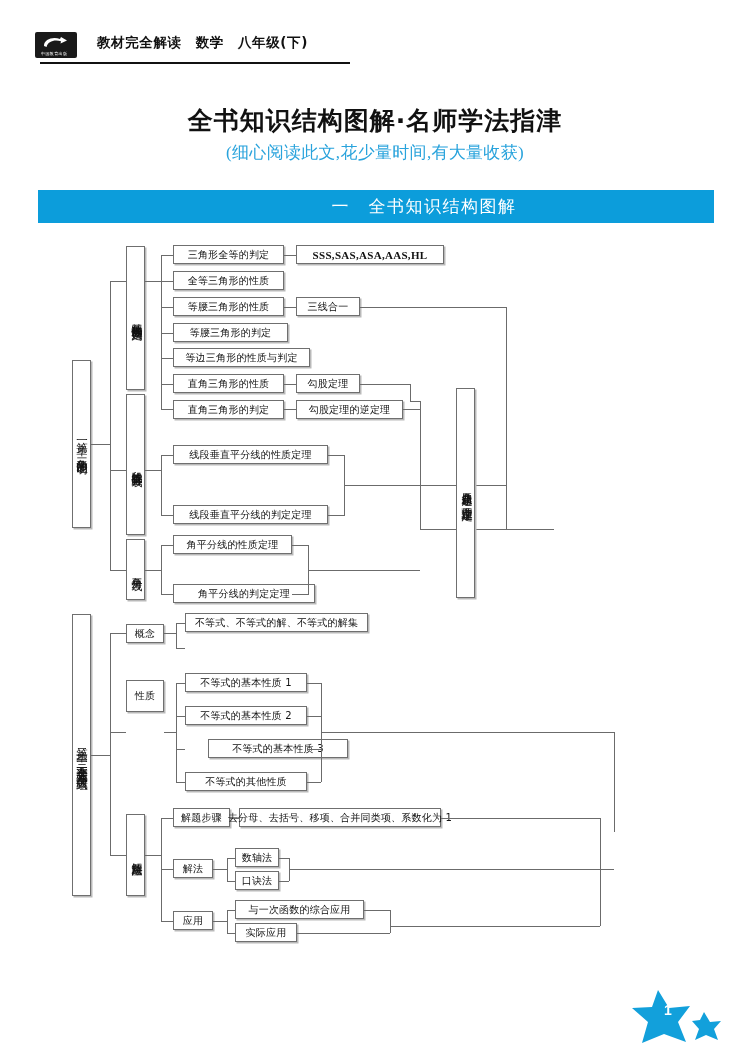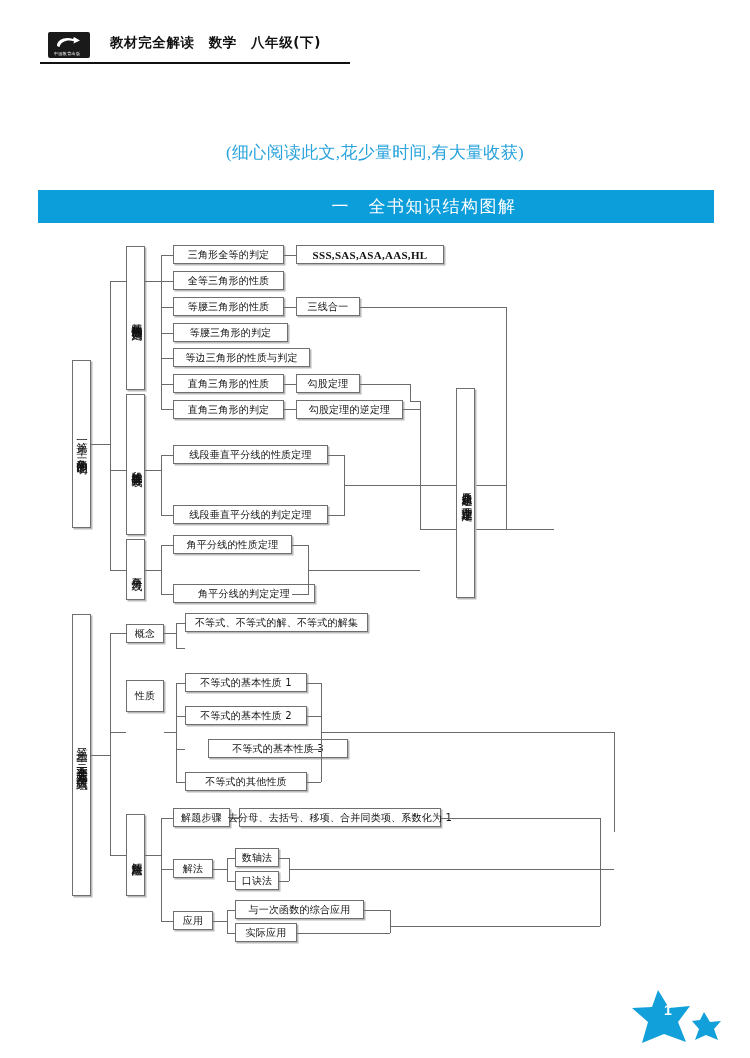--- a/index.html
+++ b/index.html
@@ -6,21 +6,21 @@
   body{
     font-family:"Liberation Serif","DejaVu Serif",serif;
     width:750px;height:1058px;position:relative;overflow:hidden;
     -webkit-font-smoothing:antialiased;
   }
 
   
   #page{position:absolute;inset:0;width:750px;height:1058px;background:#fff;}
 
   
-  #header{position:absolute;left:48px;top:30px;width:320px;height:34px;padding-left:42px;}
+  #header{position:absolute;left:35px;top:30px;width:320px;height:34px;padding-left:42px;}
   #logo{
     position:absolute;left:0;top:2px;width:42px;height:26px;background:#1a1a1a;
     border-radius:2px;
   }
   #logo .swoosh{
     position:absolute;left:7px;top:4px;width:27px;height:13px;
   }
   #logo .logotext{
     position:absolute;left:6px;bottom:2px;width:30px;height:5px;
     font-size:4px;color:#fff;letter-spacing:.4px;line-height:5px;
@@ -110,20 +110,21 @@
     <div id="logo">
       <svg class="swoosh" viewBox="0 0 27 13">
         <path d="M2 10 C2 3, 11 0.5, 18 3 L19 1 L25 4.5 L18.5 7.5 L19 5.2 C13 3.2, 5.5 5, 4.6 11 Z" fill="#ffffff"></path>
       </svg>
       <div class="logotext">中国教育出版</div>
     </div>
     <div id="header-title">教材完全解读　数学　八年级(下)</div>
   </div>
   <div id="header-rule"></div>
 
+  <div id="main-title">全书知识结构图解·名师学法指津</div>
   <div id="sub-title">(细心阅读此文,花少量时间,有大量收获)</div>
 
   <div id="section-bar">
     <span>一　全书知识结构图解</span>
   </div>
 
   <div id="diagram">
 
     <div class="bx v shadow" style="left:72px;top:360px;width:19px;height:168px;">第一章　三角形的证明</div>
 

